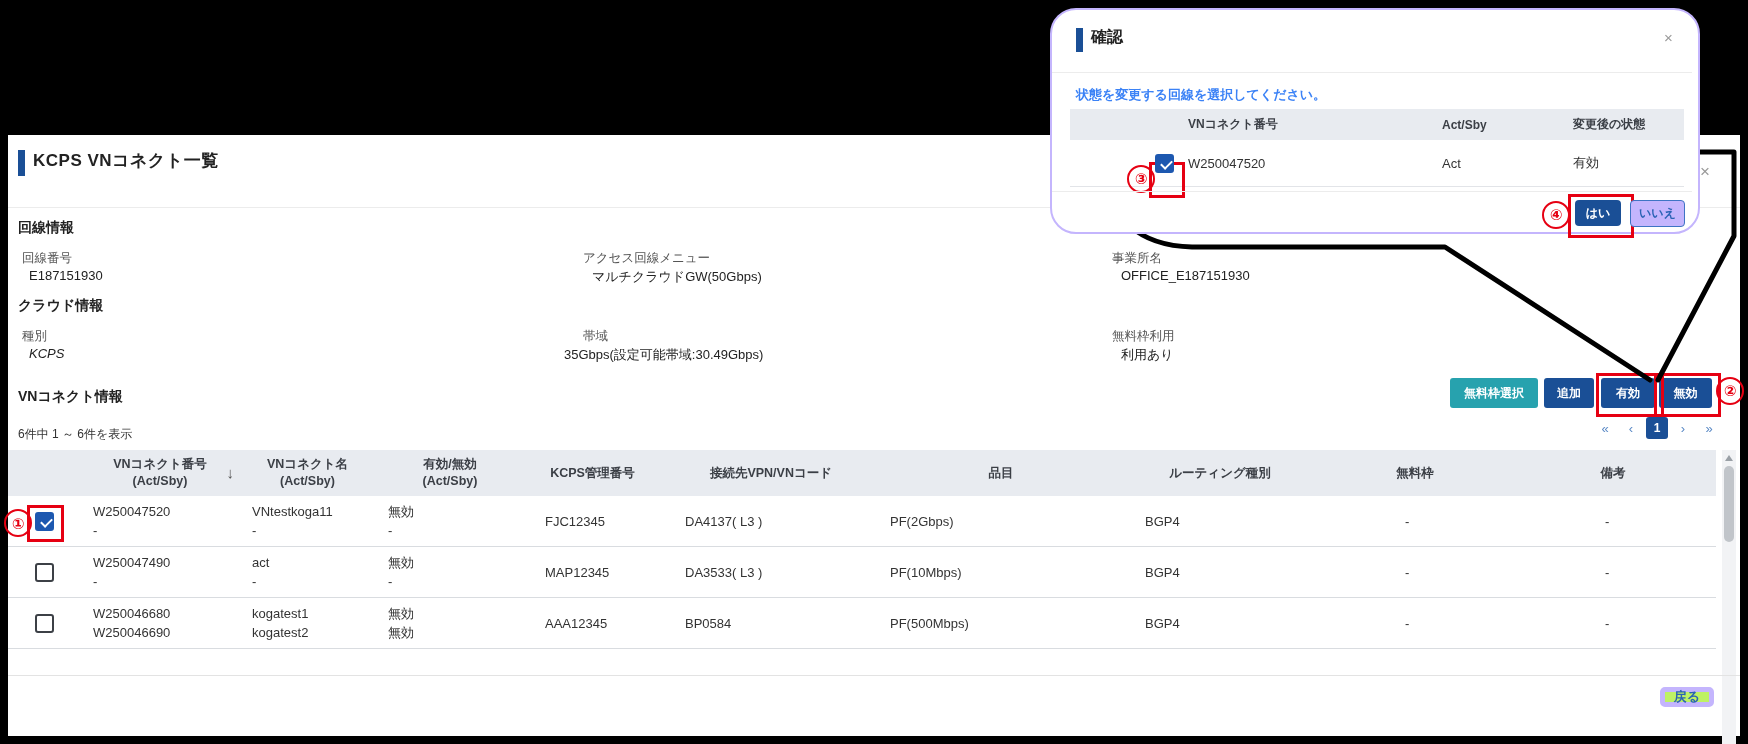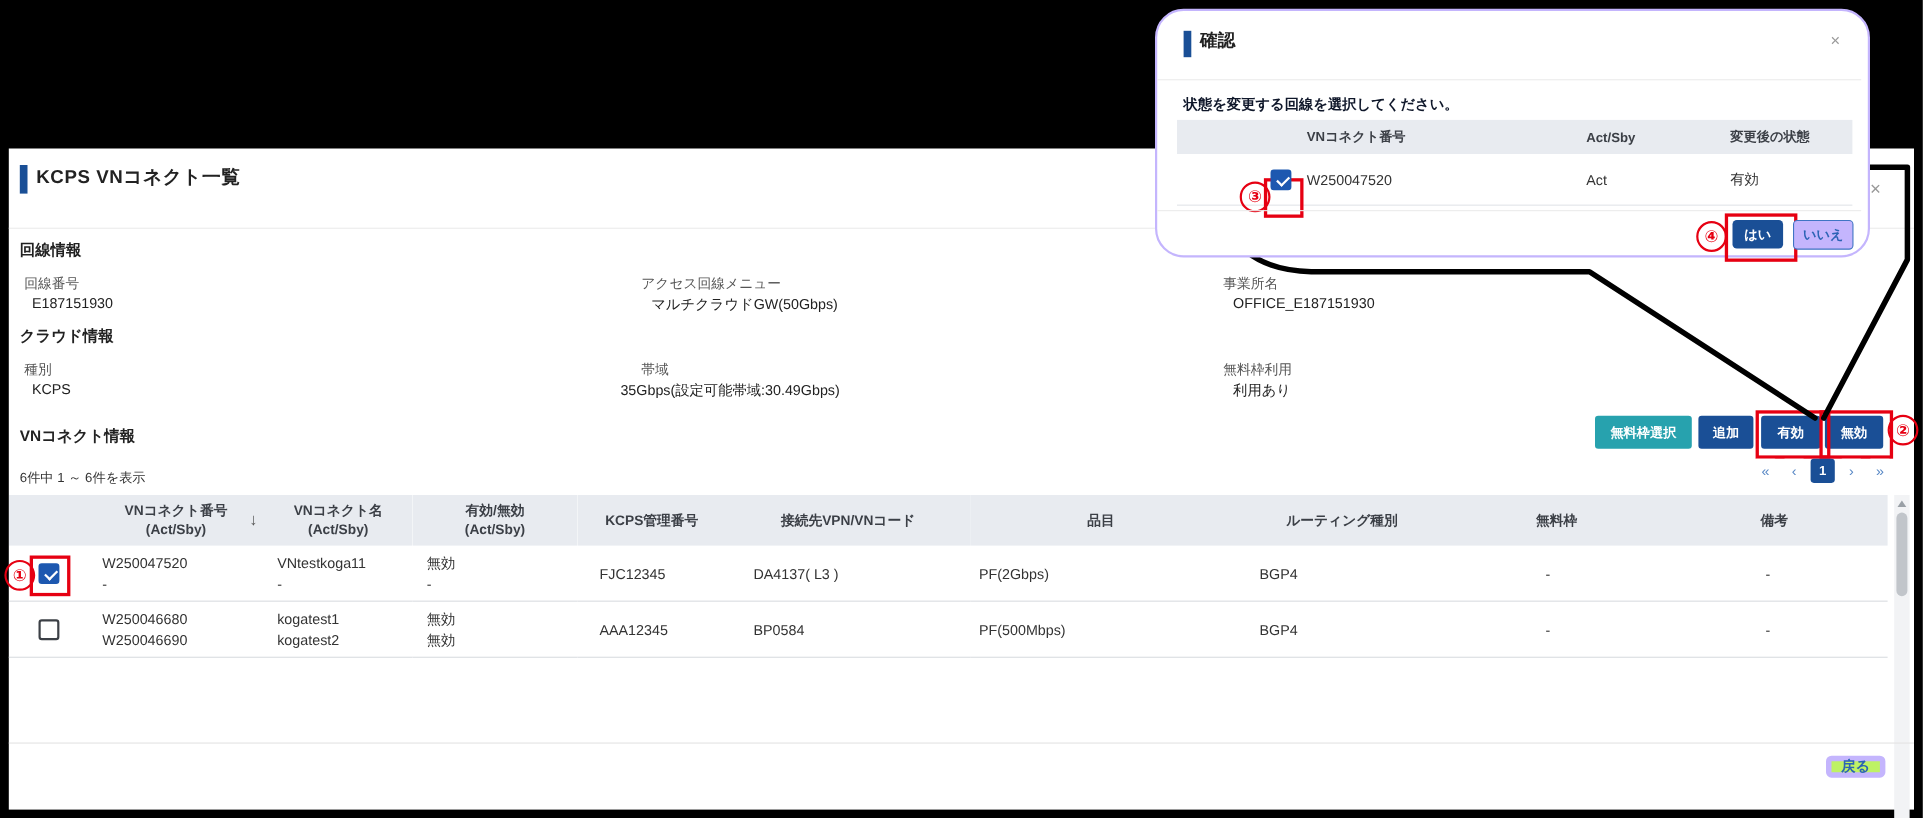--- a/index.html
+++ b/index.html
@@ -58,21 +58,21 @@
   .bottom-divider{position:absolute;left:0;top:540px;width:1732px;height:1px;background:#e3e3e3;}
   .back-btn{position:absolute;left:1652px;top:552px;width:54px;height:20px;background:#bef264;border:5px solid #c4b5fd;
             border-radius:5px;color:#2b63b5;font-size:13px;font-weight:bold;display:flex;align-items:center;justify-content:center;cursor:pointer;}
   
   .dialog{position:absolute;left:1050px;top:8px;width:650px;height:226px;background:#fff;border:2px solid #c4b5fd;
           border-radius:26px;box-sizing:border-box;z-index:10;}
   .dlg-bar{position:absolute;left:24px;top:18px;width:7px;height:24px;background:#1a4f96;}
   .dlg-title{position:absolute;left:39px;top:17px;font-size:16px;font-weight:bold;color:#222;}
   .dlg-close{position:absolute;left:612px;top:20px;font-size:15px;color:#999;cursor:pointer;line-height:1;}
   .dlg-divider{position:absolute;left:0;top:62px;width:640px;height:1px;background:#ececec;}
-  .dlg-message{position:absolute;left:24px;top:76px;font-size:13px;font-weight:bold;color:#0f172a;}
+  .dlg-message{position:absolute;left:24px;top:76px;font-size:13px;font-weight:bold;color:#3b82f6;}
   .dlg-table{position:absolute;left:18px;top:99px;width:614px;}
   .dlg-thead{display:flex;background:#e8ebf0;height:31px;align-items:center;font-size:12px;font-weight:bold;color:#3b3f46;}
   .dlg-row{display:flex;height:46px;align-items:center;font-size:13px;color:#333;border-bottom:1px solid #e2e4e8;}
   .dc1{width:112px;position:relative;} .dc2{width:260px;padding-left:6px;box-sizing:border-box;}
   .dc3{width:122px;} .dc4{width:118px;padding-left:9px;box-sizing:border-box;}
   .dlg-footer-divider{position:absolute;left:0;top:181px;width:640px;height:1px;background:#ececec;}
   .dlg-btn-yes{position:absolute;left:523px;top:190px;width:46px;height:26px;background:#1a4f96;border:none;border-radius:4px;
                color:#fff;font-size:12px;font-weight:bold;cursor:pointer;font-family:inherit;}
   .dlg-btn-no{position:absolute;left:578px;top:190px;width:55px;height:27px;background:#c4b5fd;border:1px solid #3f74c4;border-radius:4px;
               color:#2b63b5;font-size:12px;font-weight:bold;cursor:pointer;font-family:inherit;}
@@ -90,21 +90,21 @@
   <div class="section-title" style="left:10px;top:84px;">回線情報</div>
   <div class="fld-label" style="left:14px;top:115px;">回線番号</div>
   <div class="fld-value" style="left:21px;top:133px;">E187151930</div>
   <div class="fld-label" style="left:575px;top:115px;">アクセス回線メニュー</div>
   <div class="fld-value" style="left:584px;top:133px;">マルチクラウドGW(50Gbps)</div>
   <div class="fld-label" style="left:1104px;top:115px;">事業所名</div>
   <div class="fld-value" style="left:1113px;top:133px;">OFFICE_E187151930</div>
 
   <div class="section-title" style="left:10px;top:162px;">クラウド情報</div>
   <div class="fld-label" style="left:14px;top:193px;">種別</div>
-  <div class="fld-value" style="left:21px;top:211px;">KCPS</div>
+  <div class="fld-value" style="left:21px;top:211px;font-style:italic;">KCPS</div>
   <div class="fld-label" style="left:575px;top:193px;">帯域</div>
   <div class="fld-value" style="left:556px;top:211px;">35Gbps(設定可能帯域:30.49Gbps)</div>
   <div class="fld-label" style="left:1104px;top:193px;">無料枠利用</div>
   <div class="fld-value" style="left:1113px;top:211px;">利用あり</div>
 
   <div class="section-title" style="left:10px;top:253px;">VNコネクト情報</div>
   <button class="btn btn-teal" style="left:1442px;top:243px;width:88px;">無料枠選択</button>
   <button class="btn btn-navy" style="left:1536px;top:243px;width:50px;">追加</button>
   <button class="btn btn-navy" style="left:1593px;top:243px;width:54px;">有効</button>
   <button class="btn btn-navy" style="left:1651px;top:243px;width:53px;">無効</button>
@@ -181,20 +181,41 @@
         <td class="c4">FJC12345</td>
         <td class="c5">DA4137( L3 )</td>
         <td class="c6">PF(2Gbps)</td>
         <td class="c7">BGP4</td>
         <td class="c8">-</td>
         <td class="c9">-</td>
       </tr>
       <tr>
         <td class="cb-cell"><span class="checkbox"></span></td>
         <td class="c1">
+            <div>W250047490</div>
+            <div>-</div>
+          </td>
+        <td class="c2">
+            <div>act</div>
+            <div>-</div>
+          </td>
+        <td class="c3">
+            <div>無効</div>
+            <div>-</div>
+          </td>
+        <td class="c4">MAP12345</td>
+        <td class="c5">DA3533( L3 )</td>
+        <td class="c6">PF(10Mbps)</td>
+        <td class="c7">BGP4</td>
+        <td class="c8">-</td>
+        <td class="c9">-</td>
+      </tr>
+      <tr>
+        <td class="cb-cell"><span class="checkbox"></span></td>
+        <td class="c1">
             <div>W250046680</div>
             <div>W250046690</div>
           </td>
         <td class="c2">
             <div>kogatest1</div>
             <div>kogatest2</div>
           </td>
         <td class="c3">
             <div>無効</div>
             <div>無効</div>

